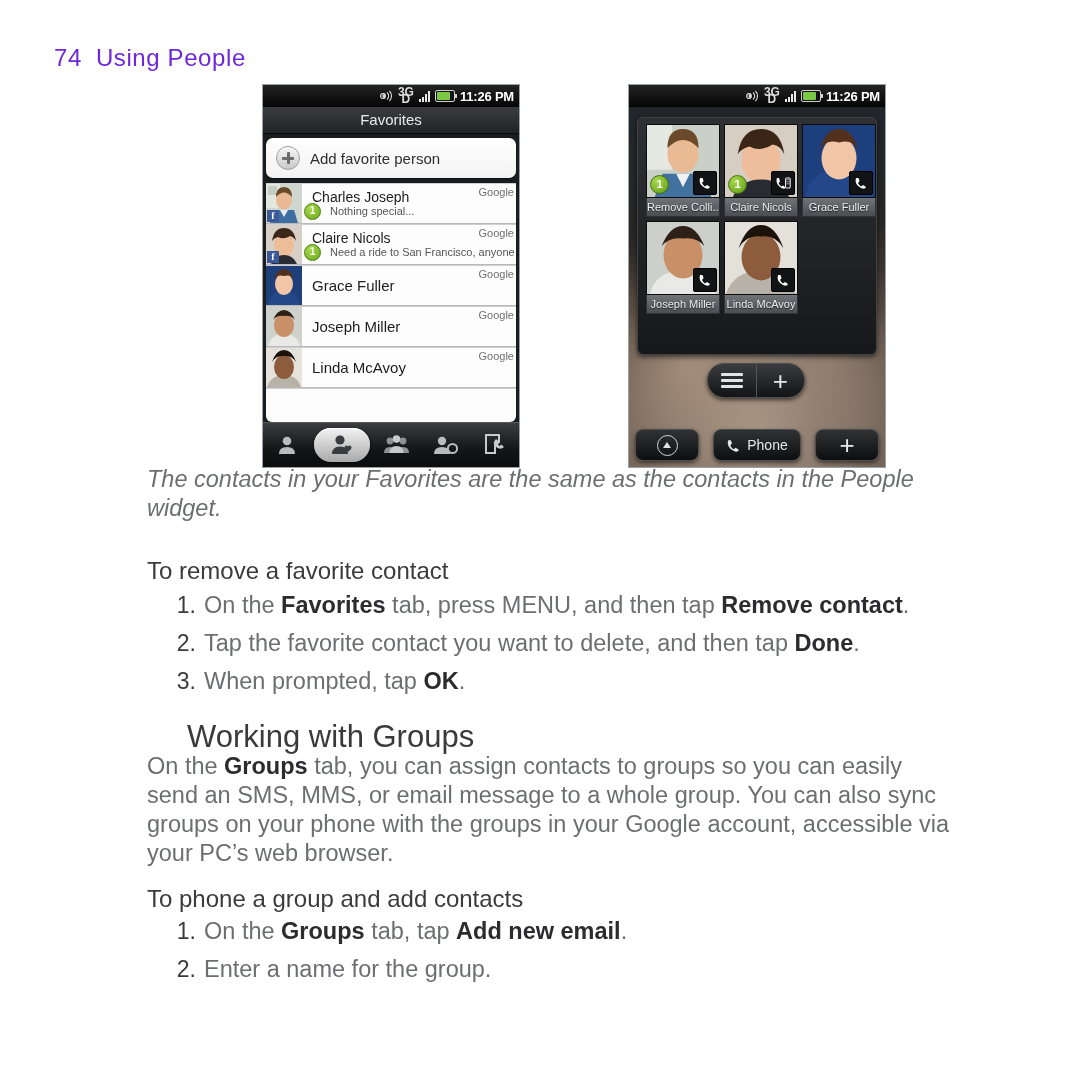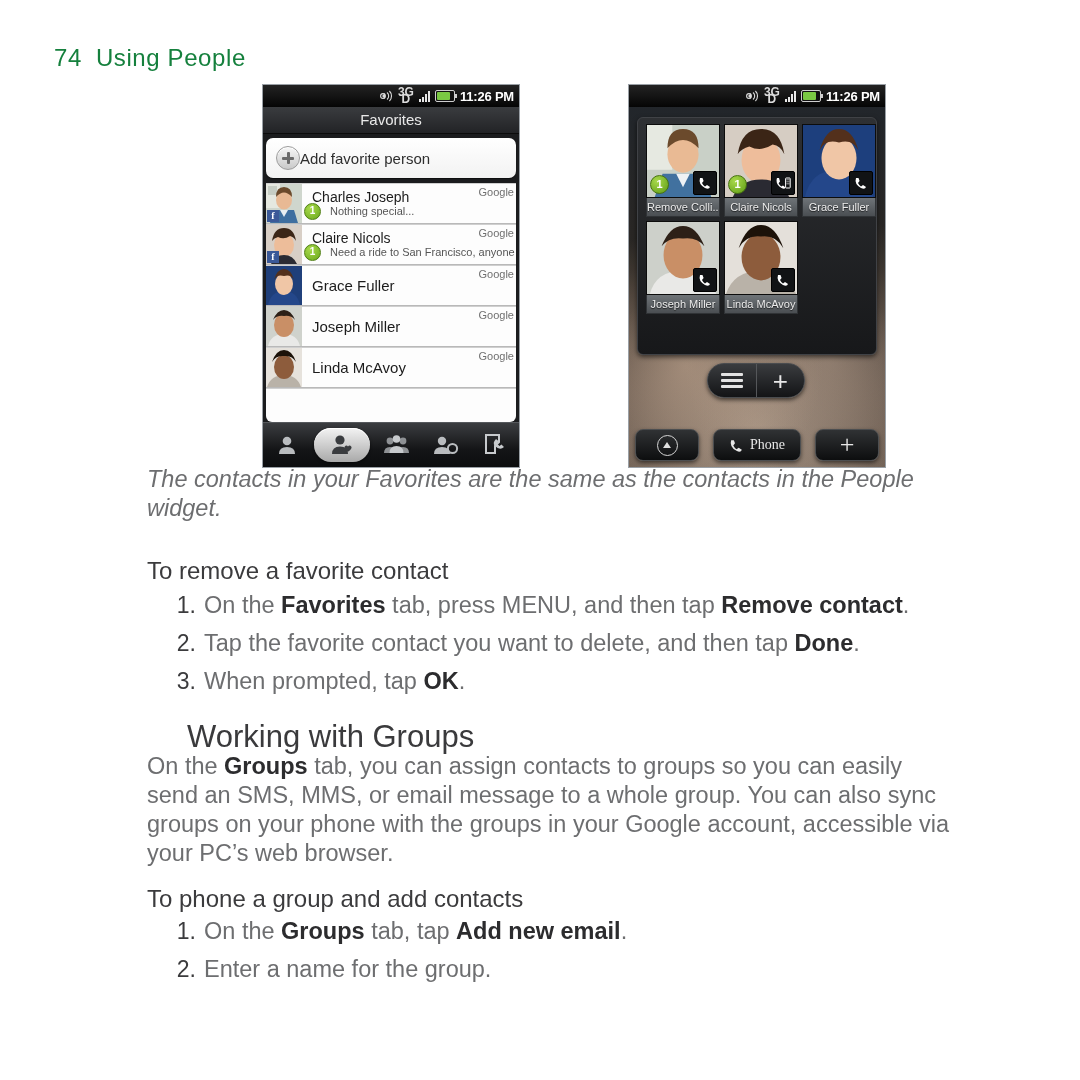--- a/index.html
+++ b/index.html
@@ -9,21 +9,21 @@
     font-family:"Liberation Sans", sans-serif;
     -webkit-font-smoothing:antialiased;
     overflow:hidden;
     position:relative;
   }
   .page { position:relative; width:1080px; height:1080px; }
 
   
   .runhead {
     position:absolute; left:54px; top:44px;
-    font-size:24px; color:#15803d; letter-spacing:.6px;
+    font-size:24px; color:#6d28d9; letter-spacing:.6px;
     white-space:nowrap;
   }
   .runhead .pg { margin-right:14px; }
 
   
   .figs { position:absolute; left:0; top:84px; width:1080px; height:390px; }
 
   .phone { position:absolute; background:#000; }
 
   
@@ -51,21 +51,21 @@
     height:26px; background:linear-gradient(#3a3c3f,#222326);
     color:#e9e9e9; font-size:15px; text-align:center; line-height:26px;
     border-bottom:1px solid #0b0b0b;
   }
 
   .list-area { padding:4px 3px 0 3px; }
 
   .add-fav {
     background:linear-gradient(#ffffff,#f2f2f2);
     border-radius:7px; height:40px; display:flex; align-items:center;
-    padding-left:10px; box-shadow:0 1px 1px rgba(0,0,0,.55);
+    padding-left:10px; gap:10px; box-shadow:0 1px 1px rgba(0,0,0,.55);
     margin-bottom:5px;
   }
   .plus-circle{
     width:22px;height:22px;border-radius:50%;
     background:linear-gradient(#f7f7f7,#c9c9c9);
     border:1px solid #9c9c9c; position:relative; flex:none;
     box-shadow:inset 0 1px 0 #fff;
   }
   .plus-circle::before,.plus-circle::after{
     content:"";position:absolute;background:#6b6b6b;border-radius:1px;
@@ -167,21 +167,21 @@
   }
   .menu-pill .half{ flex:1; display:flex; align-items:center; justify-content:center; height:100%; }
   .menu-pill .sep{ width:1px; height:33px; background:#55575a; }
   .hamb{ width:22px; }
   .hamb i{ display:block; height:3px; background:#e3e3e3; border-radius:1px; margin:3px 0; }
   .plus-glyph{ color:#e8e8e8; font-size:26px; line-height:26px; font-weight:300; }
 
   .dock{
     position:absolute; left:0; right:0; bottom:4px; height:36px;
     display:flex; align-items:center; justify-content:space-between;
-    padding:0 6px; box-sizing:border-box; gap:14px;font-family:Liberation Serif, serif;
+    padding:0 6px; box-sizing:border-box; gap:14px;
   }
   .dock-btn{
     height:30px; background:linear-gradient(#303234,#0d0e0f);
     border:1px solid #4c4e50; border-radius:8px;
     display:flex;align-items:center;justify-content:center;gap:6px;
     color:#e7e7e7; font-size:14px; box-shadow:0 2px 4px rgba(0,0,0,.55);
   }
   #dock-left{ width:62px; }
   #dock-phone{ flex:1; }
   #dock-right{ width:62px; }

